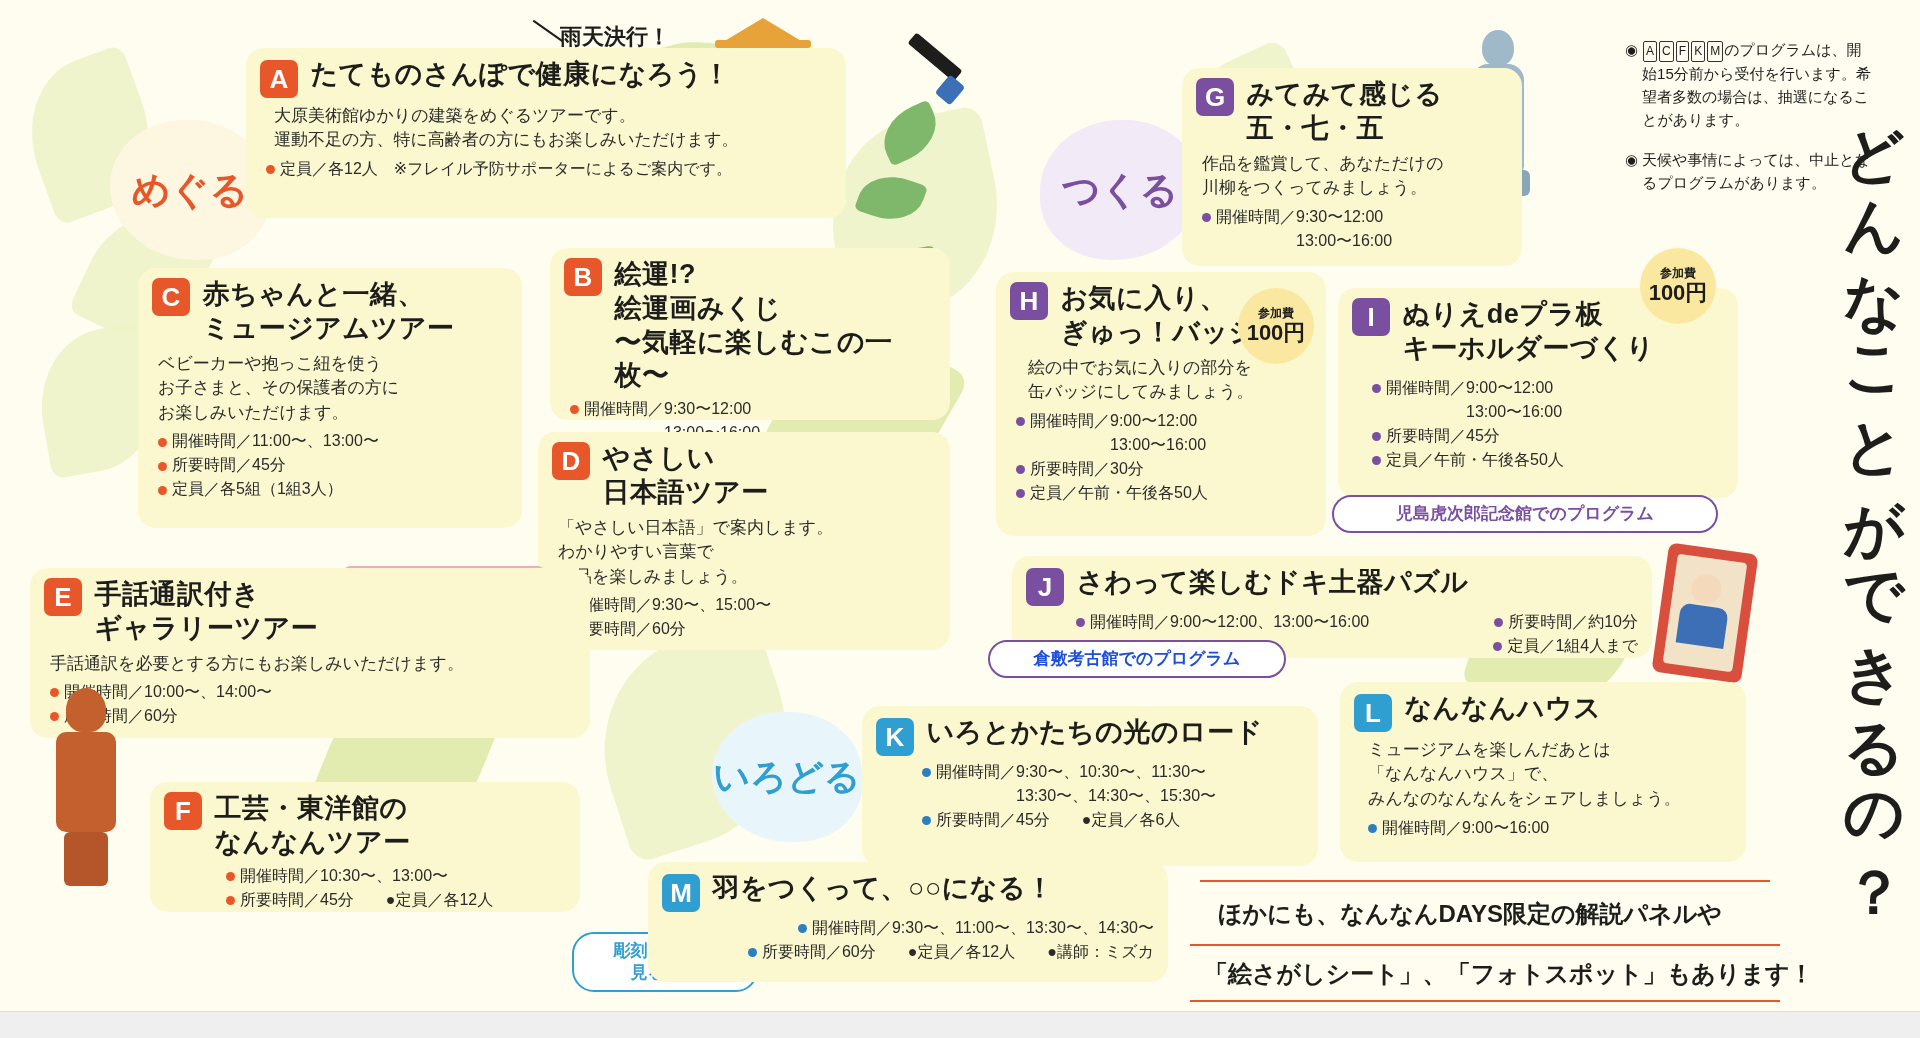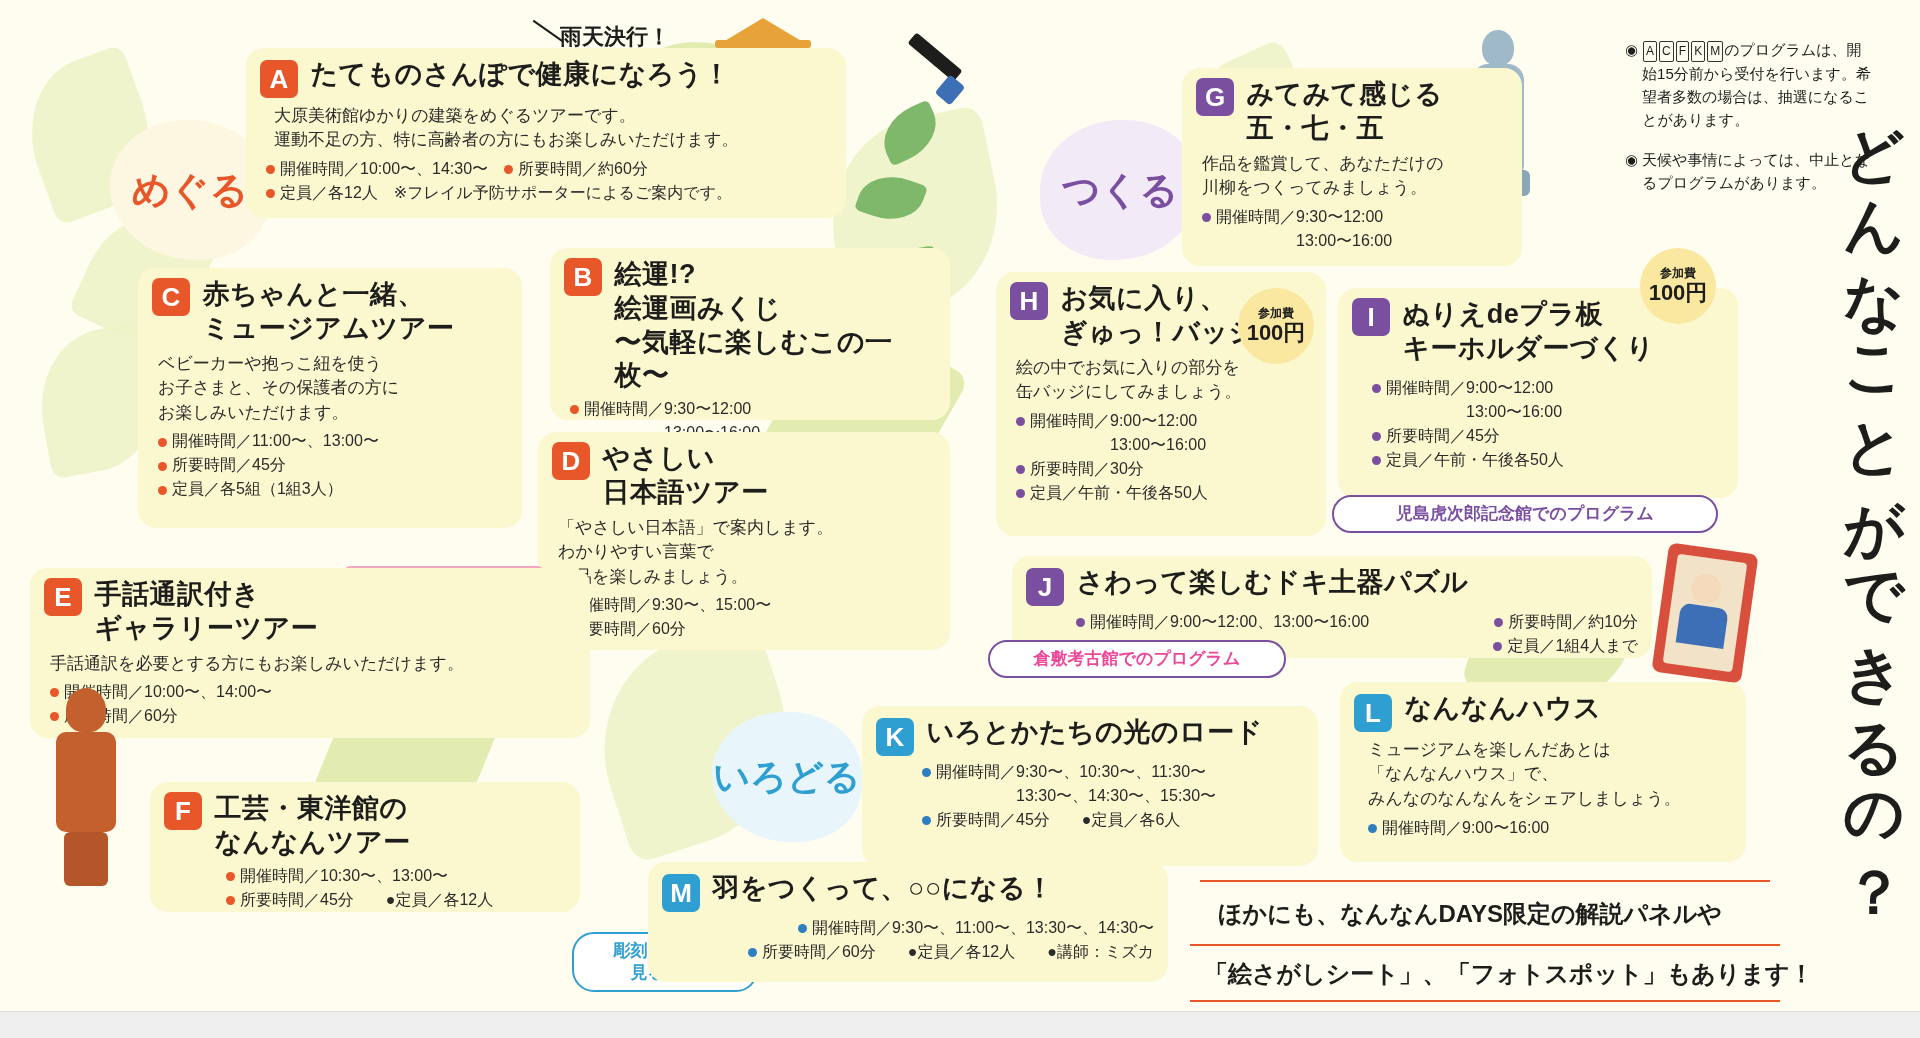--- a/index.html
+++ b/index.html
@@ -130,21 +130,20 @@
   </div>
 
   <div class="card" style="left:246px;top:48px;width:600px;height:170px;">
     <div>
       <span class="badge" style="background:#e8572a;">A</span>
       <span class="ttl" style="margin-left:8px;">たてものさんぽで健康になろう！</span>
     </div>
     <div class="desc" style="white-space:pre-line;margin-left:14px;">大原美術館ゆかりの建築をめぐるツアーです。
 運動不足の方、特に高齢者の方にもお楽しみいただけます。</div>
     <div class="info" style="margin-left:6px;">
-      <div class="row"><span class="dot"></span><span>開催時間／10:00〜、14:30〜</span>　<span class="dot"></span><span>所要時間／約60分</span></div>
       <div class="row"><span class="dot"></span><span>定員／各12人　※フレイル予防サポーターによるご案内です。</span></div>
     </div>
   </div>
 
   <div class="card" style="left:550px;top:248px;width:400px;height:172px;">
     <div>
       <span class="badge" style="background:#e8572a;">B</span>
       <span class="ttl" style="margin-left:8px;white-space:pre-line;vertical-align:top;display:inline-block;max-width:320px;">絵運!?
 絵運画みくじ
 〜気軽に楽しむこの一枚〜</span>
@@ -241,21 +240,21 @@
       <div class="row"><span style="display:inline-block;width:14px;"></span><span>　　　　　13:00〜16:00</span></div>
     </div>
   </div>
 
   <div class="card" style="left:996px;top:272px;width:330px;height:264px;">
     <div>
       <span class="badge" style="background:#7b4fa0;">H</span>
       <span class="ttl" style="margin-left:8px;white-space:pre-line;vertical-align:top;display:inline-block;">お気に入り、
 ぎゅっ！バッジ</span>
     </div>
-    <div class="desc" style="white-space:pre-line;margin-left:6px;">絵の中でお気に入りの部分を
+    <div class="desc" style="white-space:pre-line;margin-left:18px;">絵の中でお気に入りの部分を
 缶バッジにしてみましょう。</div>
     <div class="info" style="margin-left:6px;">
       <div class="row"><span class="dot p"></span><span>開催時間／9:00〜12:00</span></div>
       <div class="row"><span style="display:inline-block;width:14px;"></span><span>　　　　　13:00〜16:00</span></div>
       <div class="row"><span class="dot p"></span><span>所要時間／30分</span></div>
       <div class="row"><span class="dot p"></span><span>定員／午前・午後各50人</span></div>
     </div>
   </div>
   <div class="pricetag" style="left:1238px;top:288px;">
     <span class="p1">参加費</span>
@@ -295,21 +294,21 @@
       <div class="row" style="text-align:right;"><span class="dot p"></span><span>定員／1組4人まで</span></div>
     </div>
   </div>
 
   <div style="position:absolute;left:1660px;top:548px;width:90px;height:130px;background:#d94f3d;border-radius:8px;transform:rotate(8deg);">
     <div style="position:absolute;left:10px;top:10px;width:70px;height:110px;background:#f2e3c8;border-radius:4px;"></div>
     <div style="position:absolute;left:28px;top:26px;width:30px;height:30px;border-radius:50%;background:#f5d9bb;"></div>
     <div style="position:absolute;left:20px;top:58px;width:48px;height:40px;background:#3c6fb5;border-radius:10px 10px 0 0;"></div>
   </div>
 
-  <div class="bubble" style="left:988px;top:640px;width:262px;border-color:#7b4fa0;color:#ec4899;">倉敷考古館でのプログラム</div>
+  <div class="bubble" style="left:988px;top:640px;width:262px;border-color:#7b4fa0;color:#1d4ed8;">倉敷考古館でのプログラム</div>
 
   <div class="card" style="left:862px;top:706px;width:456px;height:160px;">
     <div>
       <span class="badge" style="background:#2e9fd0;">K</span>
       <span class="ttl" style="margin-left:8px;">いろとかたちの光のロード</span>
     </div>
     <div class="info" style="margin-left:46px;">
       <div class="row"><span class="dot b"></span><span>開催時間／9:30〜、10:30〜、11:30〜</span></div>
       <div class="row"><span style="display:inline-block;width:14px;"></span><span>　　　　　13:30〜、14:30〜、15:30〜</span></div>
       <div class="row"><span class="dot b"></span><span>所要時間／45分　　●定員／各6人</span></div>

